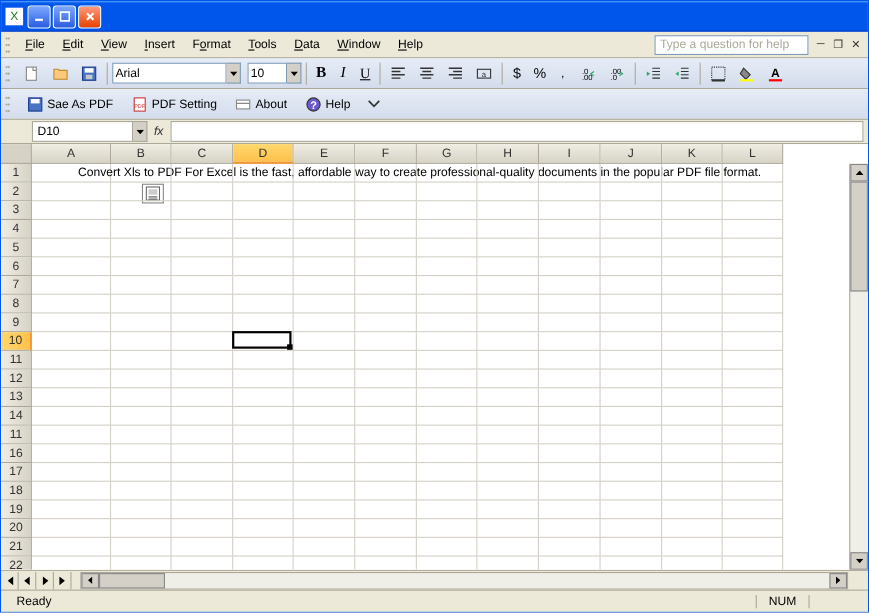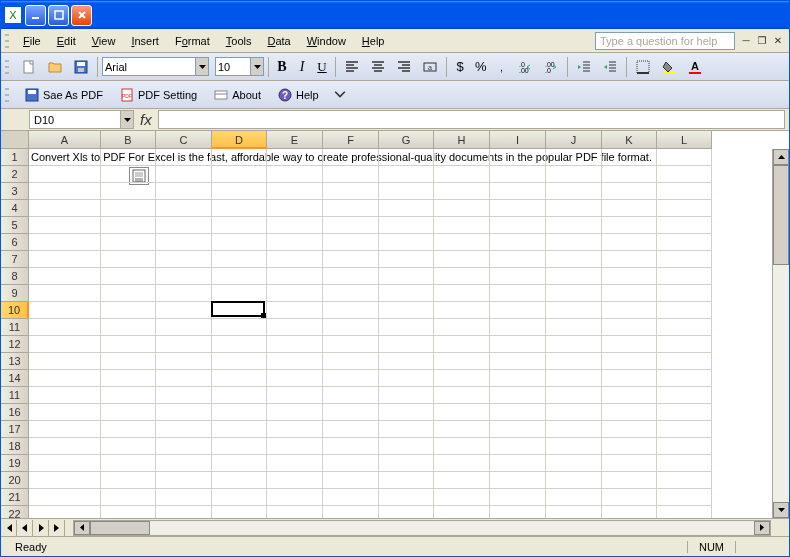--- a/index.html
+++ b/index.html
@@ -24,32 +24,32 @@
 .menubar-right { margin-left: auto; display: flex; align-items: center; gap: 4px; }
 .help-input { width: 140px; height: 18px; border: 1px solid #7f9db9; font-size: 11px; padding: 0 4px; color: #aca899; }
 .doc-controls { display: flex; gap: 2px; }
 .doc-btn { width: 14px; height: 14px; display: flex; align-items: center; justify-content: center; cursor: pointer; font-size: 10px; color: #333; }
 
 .toolbar { height: 28px; background: linear-gradient(to bottom, #e6edf7, #d4dcec); border-bottom: 1px solid #aca899; display: flex; align-items: center; padding: 0 4px; gap: 2px; font-size: 11px; }
 .tb-btn { padding: 2px 3px; display: flex; align-items: center; justify-content: center; cursor: pointer; border: 1px solid transparent; min-width: 18px; height: 22px; }
 .tb-btn svg { width: 16px; height: 16px; }
 .tb-sep { width: 1px; height: 20px; background: #aca899; margin: 0 2px; }
 .font-select { height: 19px; border: 1px solid #7f9db9; background: white; font-size: 11px; padding: 0 2px; }
-.font-select.fontname { width: 94px; }
+.font-select.fontname { width: 104px; }
 .font-select.fontsize { width: 36px; }
 .dd { display: flex; align-items: center; }
 .dd-arrow { width: 13px; height: 19px; background: #d4d0c8; border: 1px solid #7f9db9; border-left: none; display: flex; align-items: center; justify-content: center; cursor: pointer; }
 .dd-arrow svg { width: 7px; height: 4px; }
 .tb-txtbtn { padding: 2px 6px; display: flex; align-items: center; gap: 3px; cursor: pointer; border: 1px solid transparent; height: 22px; }
 .tb-txtbtn svg { width: 16px; height: 16px; }
 
 .namebox-row { height: 22px; background: #ece9d8; display: flex; align-items: center; border-bottom: 1px solid #aca899; }
 .namebox { width: 92px; height: 19px; border: 1px solid #aca899; background: white; margin: 0 0 0 28px; font-size: 11px; padding: 0 4px; display: flex; align-items: center; }
 .namebox-dd { width: 13px; height: 19px; border: 1px solid #aca899; border-left: none; background: #d4d0c8; display: flex; align-items: center; justify-content: center; cursor: pointer; }
-.fx-label { margin: 0 6px; font-style: italic; font-size: 15px; color: #333; }
+.fx-label { margin: 0 6px; font-style: italic; font-size: 11px; color: #333; }
 .formula-bar { flex: 1; height: 19px; border: 1px solid #aca899; background: white; margin-right: 4px; }
 
 .grid-area { flex: 1; display: flex; flex-direction: column; background: white; position: relative; overflow: hidden; }
 .col-headers { display: flex; height: 18px; }
 .corner-cell { width: 28px; height: 18px; background: #d6d2c6; border-right: 1px solid #aca899; border-bottom: 1px solid #aca899; cursor: pointer; }
 .col-header { height: 18px; background: linear-gradient(to bottom, #f0ede3, #d6d2c6); border-right: 1px solid #aca899; border-bottom: 1px solid #aca899; text-align: center; font-size: 11px; line-height: 18px; cursor: pointer; color: #333; }
 .col-header.active { background: linear-gradient(to bottom, #ffd76d, #fec14b); border-bottom: 2px solid #f29436; }
 
 .grid-body { flex: 1; display: flex; overflow: hidden; }
 .row-headers { width: 28px; }
@@ -364,21 +364,21 @@
       <div class="cells" id="cells">
         <div class="embedded-obj">
           <svg width="14" height="14" viewBox="0 0 14 14">
               <rect x="1" y="1" width="12" height="12" fill="#fff" stroke="#666"></rect>
               <rect x="3" y="3" width="8" height="5" fill="#ccc"></rect>
               <line x1="3" y1="10" x2="11" y2="10" stroke="#666"></line>
               <line x1="3" y1="12" x2="11" y2="12" stroke="#666"></line>
             </svg>
         </div>
       <div class="cell-row">
-            <div class="cell" style="width: 72px;">
+            <div class="cell" style="width: 72px; padding-left: 40px;">
               <div class="cell-text">Convert Xls to PDF For Excel is the fast, affordable way to create professional-quality documents in the popular PDF file format.</div>
             </div>
             <div class="cell" style="width: 55px;"></div>
             <div class="cell" style="width: 56px;"></div>
             <div class="cell" style="width: 55px;"></div>
             <div class="cell" style="width: 56px;"></div>
             <div class="cell" style="width: 56px;"></div>
             <div class="cell" style="width: 55px;"></div>
             <div class="cell" style="width: 56px;"></div>
             <div class="cell" style="width: 56px;"></div>

